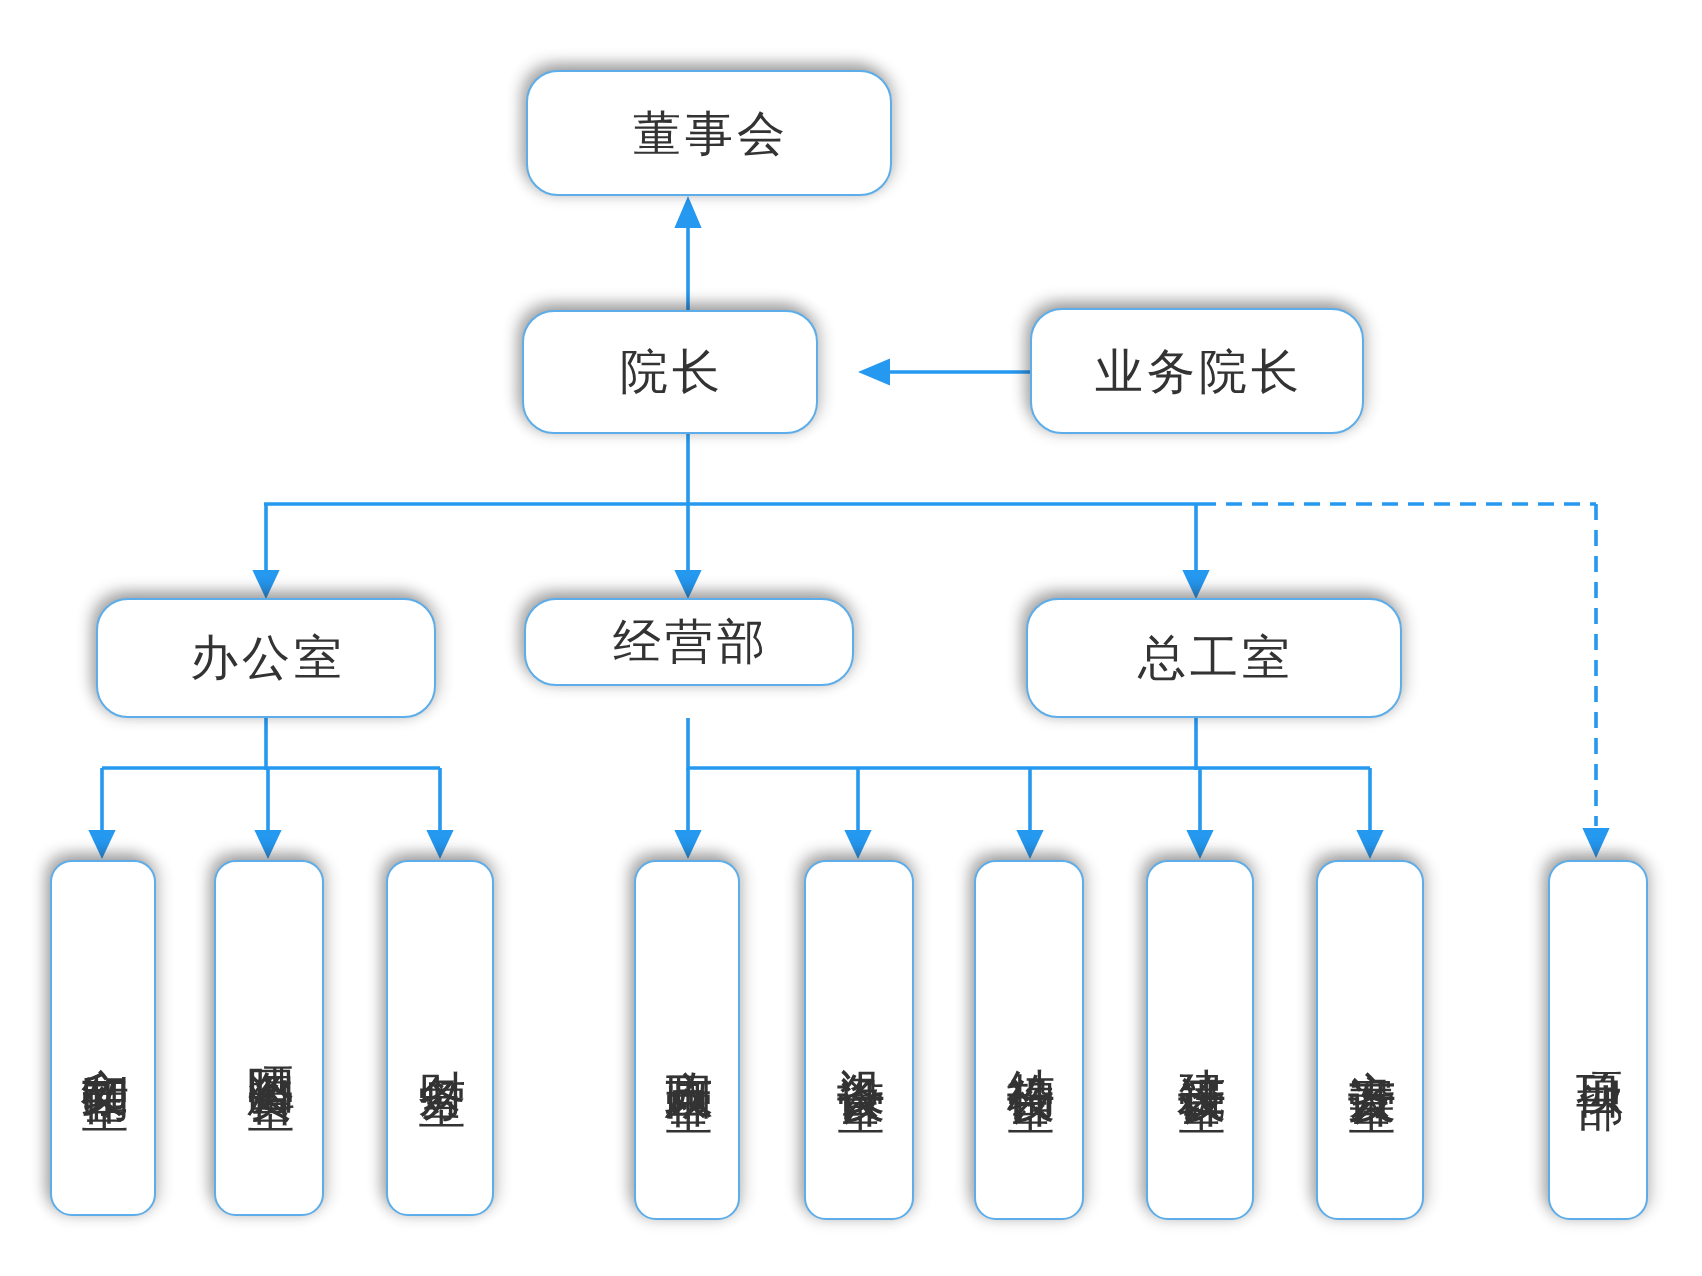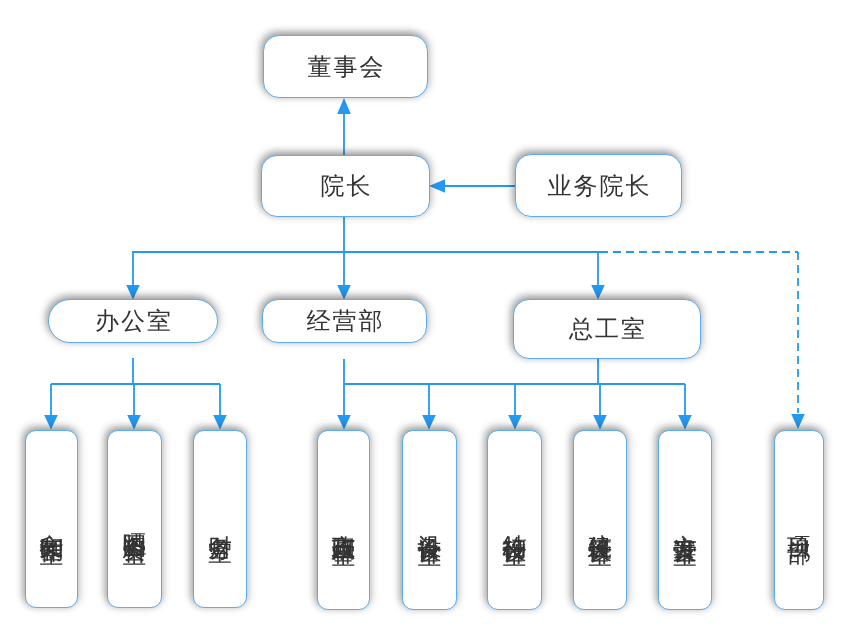--- a/index.html
+++ b/index.html
@@ -37,24 +37,24 @@
     text-indent:2px;
   }
   .v-node{
     border-radius:11px;
     font-size:24px;
     writing-mode:vertical-rl;
     text-orientation:upright;
     letter-spacing:2px;
   }
   
-  .pos-board{left:263px;top:35px;width:165px;height:63px;font-family:Liberation Mono, monospace;}
-  .pos-dean{left:261px;top:155px;width:169px;height:62px;}
+  .pos-board{left:263px;top:35px;width:183px;height:63px;font-family:Liberation Mono, monospace;}
+  .pos-dean{left:261px;top:155px;width:148px;height:62px;}
   .pos-business-dean{left:515px;top:154px;width:167px;height:63px;text-align:center;}
-  .pos-office{left:48px;top:299px;width:170px;height:44px;border-radius:30px;}
+  .pos-office{left:48px;top:299px;width:170px;height:60px;}
   .pos-operations{left:262px;top:299px;width:165px;height:44px;}
   .pos-chief{left:513px;top:299px;width:188px;height:60px;}
   .pos-print{left:25px;top:430px;width:53px;height:178px;}
   .pos-blueprint{left:107px;top:430px;width:55px;height:178px;}
   .pos-finance{left:193px;top:430px;width:54px;height:178px;}
   .pos-municipal{left:317px;top:430px;width:53px;height:180px;}
   .pos-equipment{left:402px;top:430px;width:55px;height:180px;}
   .pos-structure{left:487px;top:430px;width:55px;height:180px;}
   .pos-architecture{left:573px;top:430px;width:54px;height:180px;}
   .pos-scheme{left:658px;top:430px;width:54px;height:180px;}

